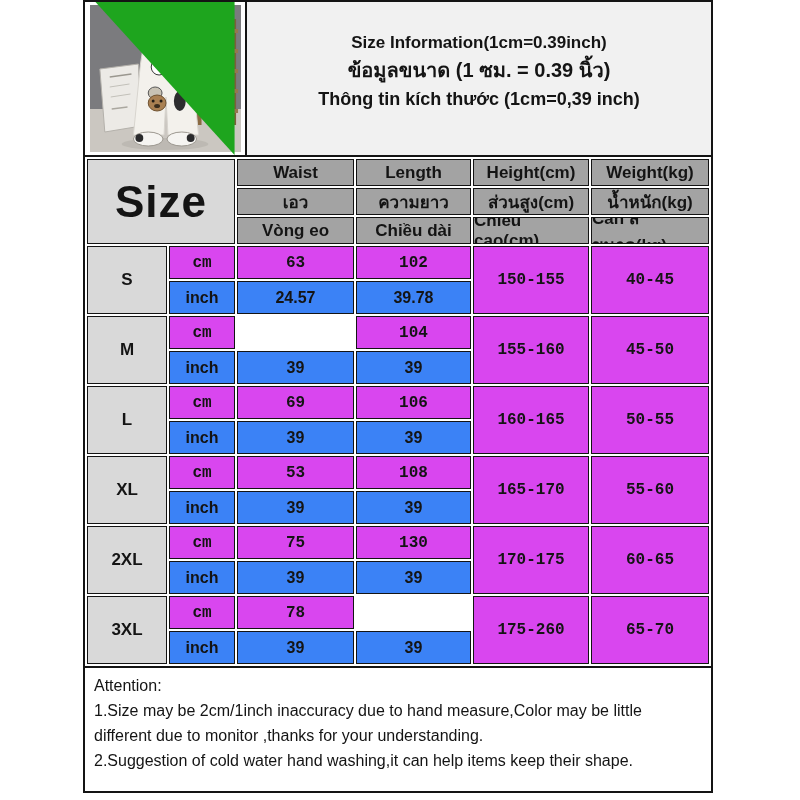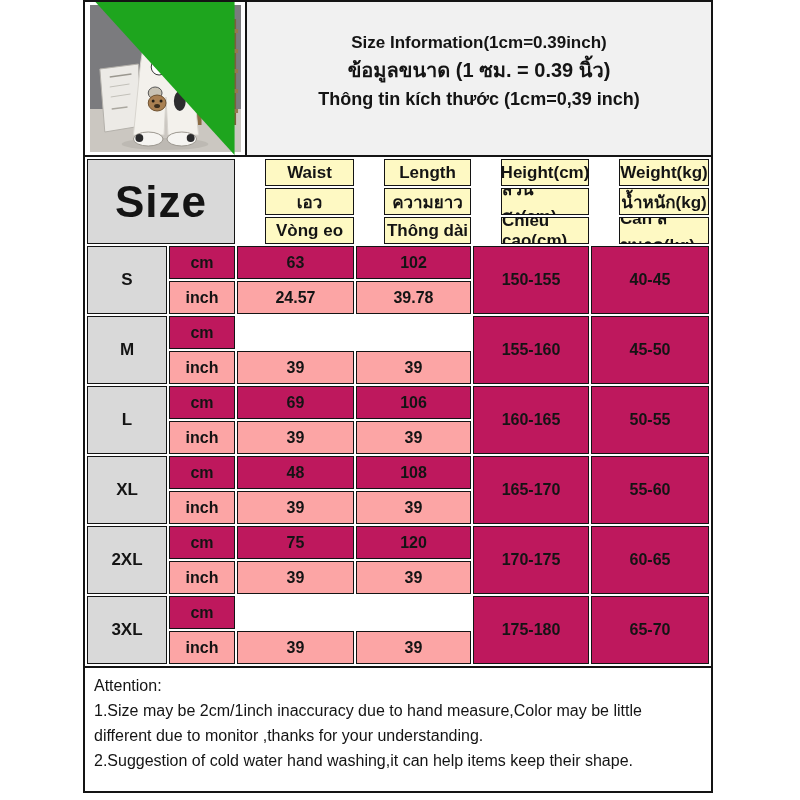--- a/index.html
+++ b/index.html
@@ -34,25 +34,25 @@
     flex:0 0 auto;border-top:2px solid #141414;border-bottom:2px solid #141414;
     background:#ffffff;padding:2px;box-sizing:border-box;
     display:grid;gap:2px;
     grid-template-columns:80px 66px 117px 115px 116px 1fr;
     grid-template-rows:repeat(3,27px) repeat(12,33px);
   }
   .cell{
     border:1px solid #141414;display:flex;align-items:center;justify-content:center;
     font-weight:bold;font-size:16px;overflow:hidden;
   }
-  .hdr{background:#fef9c3;font-size:17px;margin-left:28px;}
+  .hdr{background:#a3a3a3;font-size:17px;}
   .corner{background:#d9d9d9;font-size:44px;letter-spacing:1px;}
   .sizecell{background:#d9d9d9;font-size:17px;}
-  .light{background:#be185d;}
-  .white{background:#fca5a5;}
+  .light{background:#d946ef;font-family:Liberation Mono, monospace;}
+  .white{background:#3b82f6;}
   
   .attention{
     flex:1;background:#ffffff;padding:5px 9px;box-sizing:border-box;
     font-size:16px;line-height:25px;text-align:left;
   }
 </style>
 </head>
 <body>
 
 <div class="sheet">
@@ -131,75 +131,77 @@
     <div class="cell corner" style="grid-area:1/1/4/3">Size</div>
     <div class="cell hdr" style="grid-area:1/3/2/4">Waist</div>
     <div class="cell hdr" style="grid-area:1/4/2/5">Length</div>
     <div class="cell hdr" style="grid-area:1/6/2/7">Weight(kg)</div>
     <div class="cell hdr" style="grid-area:1/5/2/6">Height(cm)</div>
     <div class="cell hdr" style="grid-area:2/3/3/4">เอว</div>
     <div class="cell hdr" style="grid-area:2/4/3/5">ความยาว</div>
     <div class="cell hdr" style="grid-area:2/6/3/7">น้ำหนัก(kg)</div>
     <div class="cell hdr" style="grid-area:2/5/3/6">ส่วนสูง(cm)</div>
     <div class="cell hdr" style="grid-area:3/3/4/4">Vòng eo</div>
-    <div class="cell hdr" style="grid-area:3/4/4/5">Thông dài</div>
+    <div class="cell hdr" style="grid-area:3/4/4/5">Chiều dài</div>
     <div class="cell hdr" style="grid-area:3/5/4/6">Chiều cao(cm)</div>
     <div class="cell hdr" style="grid-area:3/6/4/7">Cân ลขนาด(kg)</div>
 
     <div class="cell sizecell" style="grid-area:4/1/6/2">S</div>
     <div class="cell light" style="grid-area:4/2/5/3">cm</div>
     <div class="cell light" style="grid-area:4/3/5/4">63</div>
     <div class="cell light" style="grid-area:4/4/5/5">102</div>
     <div class="cell light" style="grid-area:4/5/6/6">150-155</div>
     <div class="cell light" style="grid-area:4/6/6/7">40-45</div>
     <div class="cell white" style="grid-area:5/2/6/3">inch</div>
     <div class="cell white" style="grid-area:5/3/6/4">24.57</div>
     <div class="cell white" style="grid-area:5/4/6/5">39.78</div>
 
     <div class="cell sizecell" style="grid-area:6/1/8/2">M</div>
     <div class="cell light" style="grid-area:6/2/7/3">cm</div>
+    <div class="cell light" style="grid-area:6/4/7/5">104</div>
     <div class="cell light" style="grid-area:6/5/8/6">155-160</div>
     <div class="cell light" style="grid-area:6/6/8/7">45-50</div>
     <div class="cell white" style="grid-area:7/2/8/3">inch</div>
     <div class="cell white" style="grid-area:7/3/8/4">39</div>
     <div class="cell white" style="grid-area:7/4/8/5">39</div>
 
     <div class="cell sizecell" style="grid-area:8/1/10/2">L</div>
     <div class="cell light" style="grid-area:8/2/9/3">cm</div>
     <div class="cell light" style="grid-area:8/3/9/4">69</div>
     <div class="cell light" style="grid-area:8/4/9/5">106</div>
     <div class="cell light" style="grid-area:8/5/10/6">160-165</div>
     <div class="cell light" style="grid-area:8/6/10/7">50-55</div>
     <div class="cell white" style="grid-area:9/2/10/3">inch</div>
     <div class="cell white" style="grid-area:9/3/10/4">39</div>
     <div class="cell white" style="grid-area:9/4/10/5">39</div>
 
     <div class="cell sizecell" style="grid-area:10/1/12/2">XL</div>
     <div class="cell light" style="grid-area:10/2/11/3">cm</div>
-    <div class="cell light" style="grid-area:10/3/11/4">48</div>
+    <div class="cell light" style="grid-area:10/3/11/4">53</div>
     <div class="cell light" style="grid-area:10/4/11/5">108</div>
     <div class="cell light" style="grid-area:10/5/12/6">165-170</div>
     <div class="cell light" style="grid-area:10/6/12/7">55-60</div>
     <div class="cell white" style="grid-area:11/2/12/3">inch</div>
     <div class="cell white" style="grid-area:11/3/12/4">39</div>
     <div class="cell white" style="grid-area:11/4/12/5">39</div>
 
     <div class="cell sizecell" style="grid-area:12/1/14/2">2XL</div>
     <div class="cell light" style="grid-area:12/2/13/3">cm</div>
     <div class="cell light" style="grid-area:12/3/13/4">75</div>
-    <div class="cell light" style="grid-area:12/4/13/5">120</div>
+    <div class="cell light" style="grid-area:12/4/13/5">130</div>
     <div class="cell light" style="grid-area:12/5/14/6">170-175</div>
     <div class="cell light" style="grid-area:12/6/14/7">60-65</div>
     <div class="cell white" style="grid-area:13/2/14/3">inch</div>
     <div class="cell white" style="grid-area:13/3/14/4">39</div>
     <div class="cell white" style="grid-area:13/4/14/5">39</div>
 
     <div class="cell sizecell" style="grid-area:14/1/16/2">3XL</div>
     <div class="cell light" style="grid-area:14/2/15/3">cm</div>
-    <div class="cell light" style="grid-area:14/5/16/6">175-180</div>
+    <div class="cell light" style="grid-area:14/3/15/4">78</div>
+    <div class="cell light" style="grid-area:14/5/16/6">175-260</div>
     <div class="cell light" style="grid-area:14/6/16/7">65-70</div>
     <div class="cell white" style="grid-area:15/2/16/3">inch</div>
     <div class="cell white" style="grid-area:15/3/16/4">39</div>
     <div class="cell white" style="grid-area:15/4/16/5">39</div>
   </div>
 
   <div class="attention">
     <div>Attention:</div>
     <div>1.Size may be 2cm/1inch inaccuracy due to hand measure,Color may be little different due to monitor ,thanks for your understanding.</div>
     <div>2.Suggestion of cold water hand washing,it can help items keep their shape.</div>

